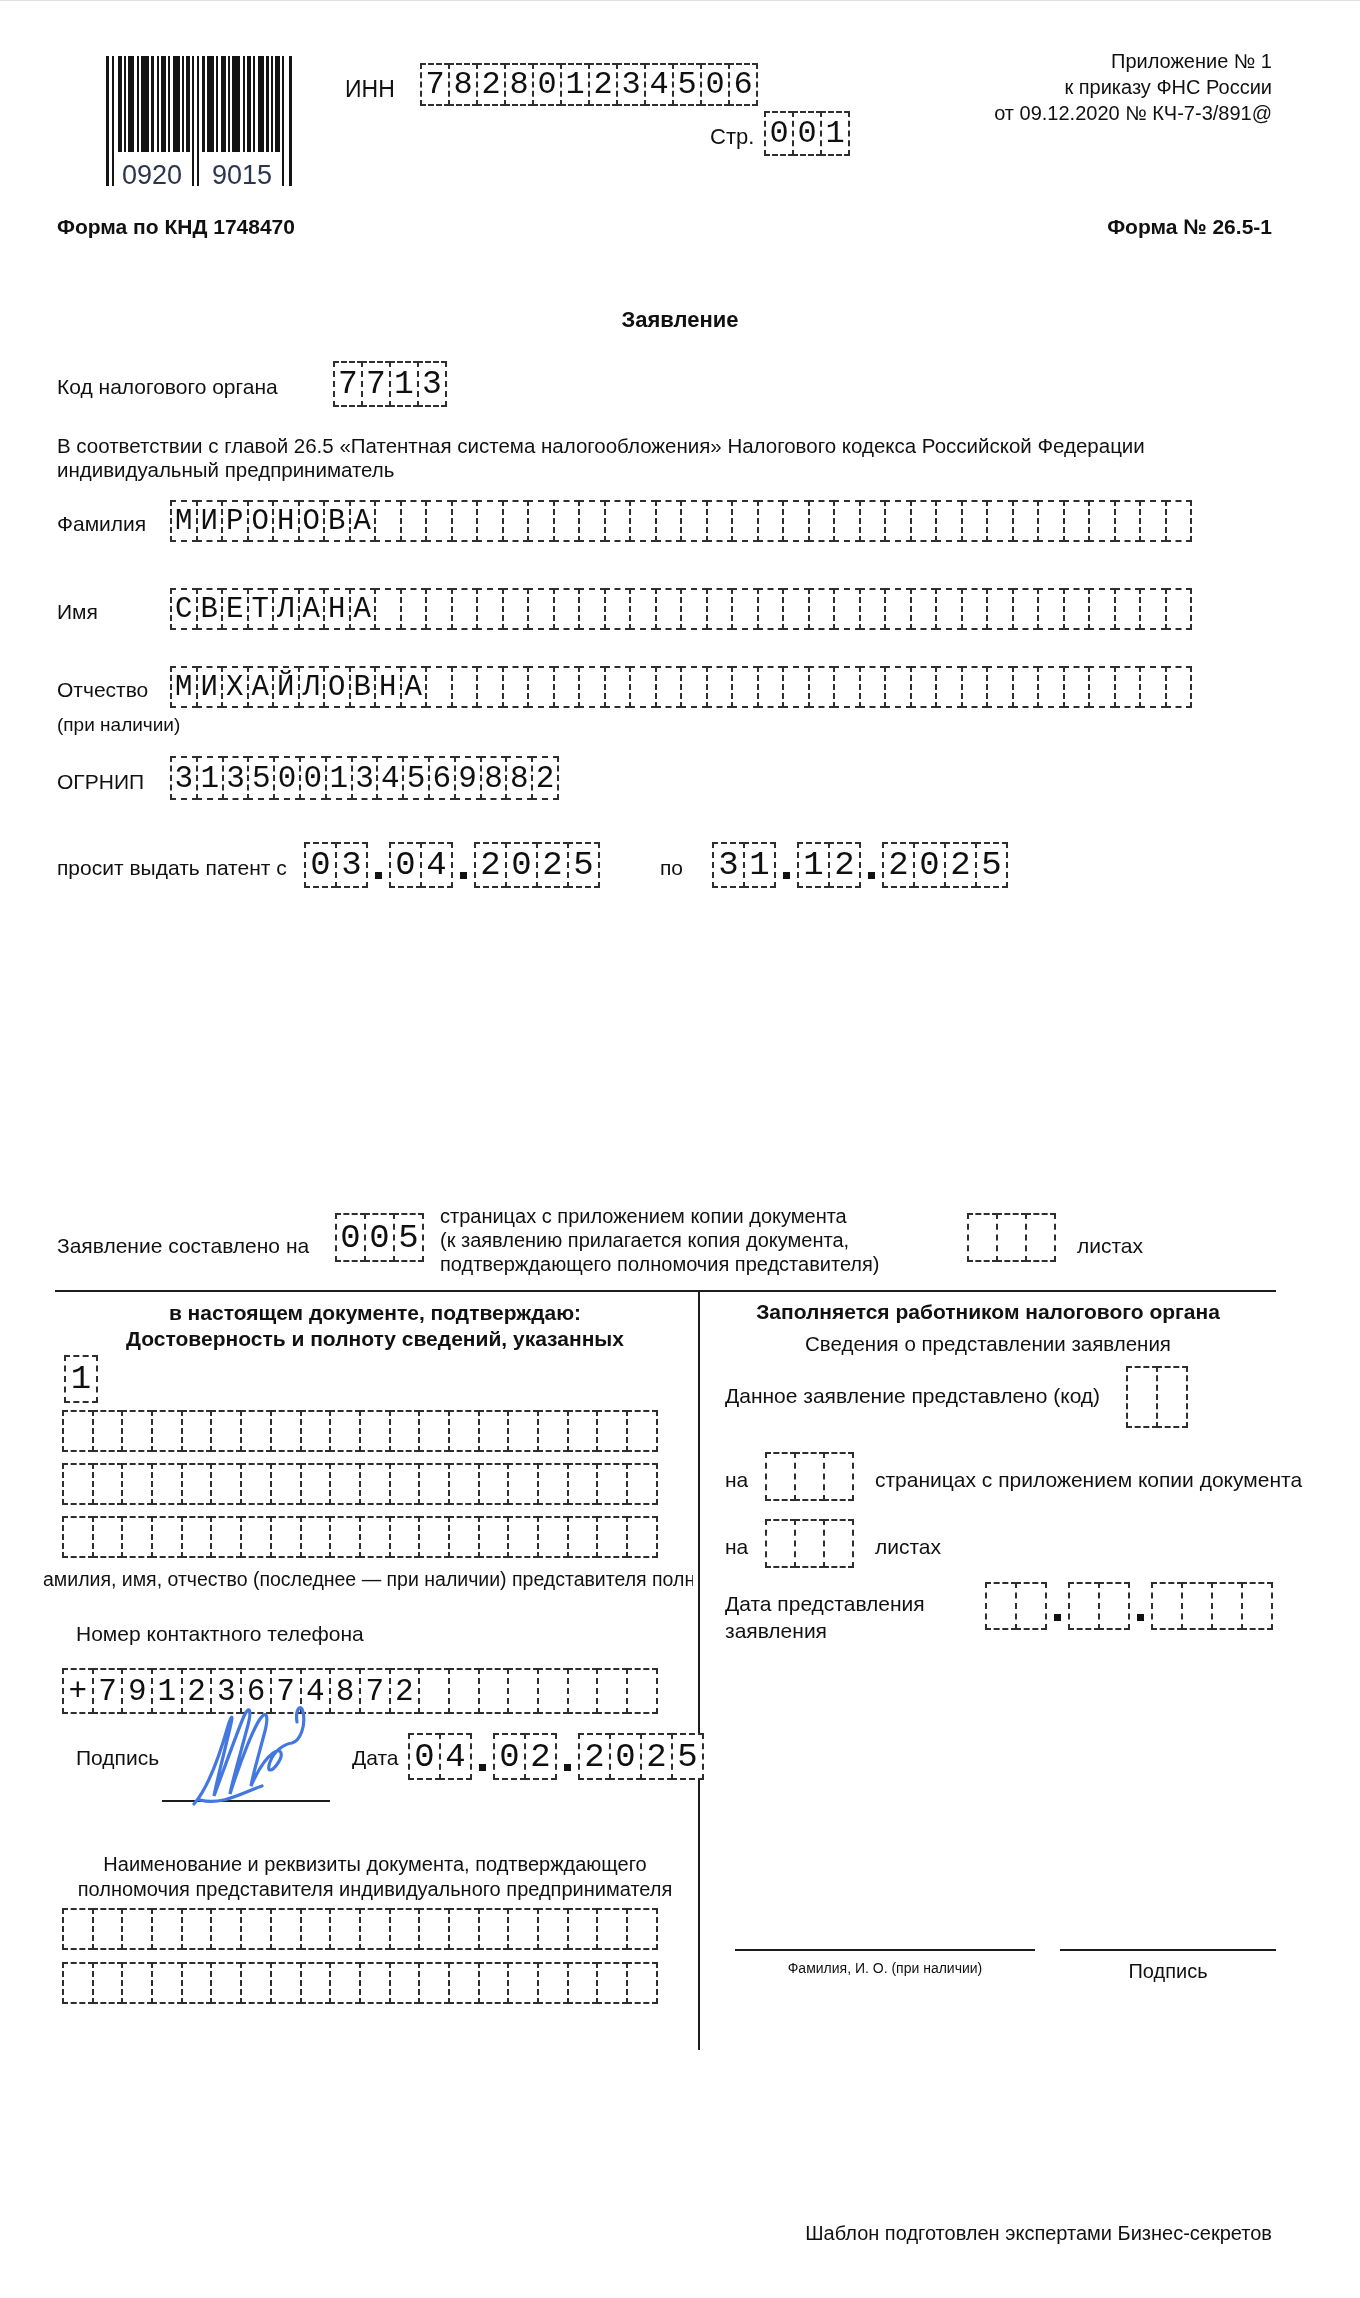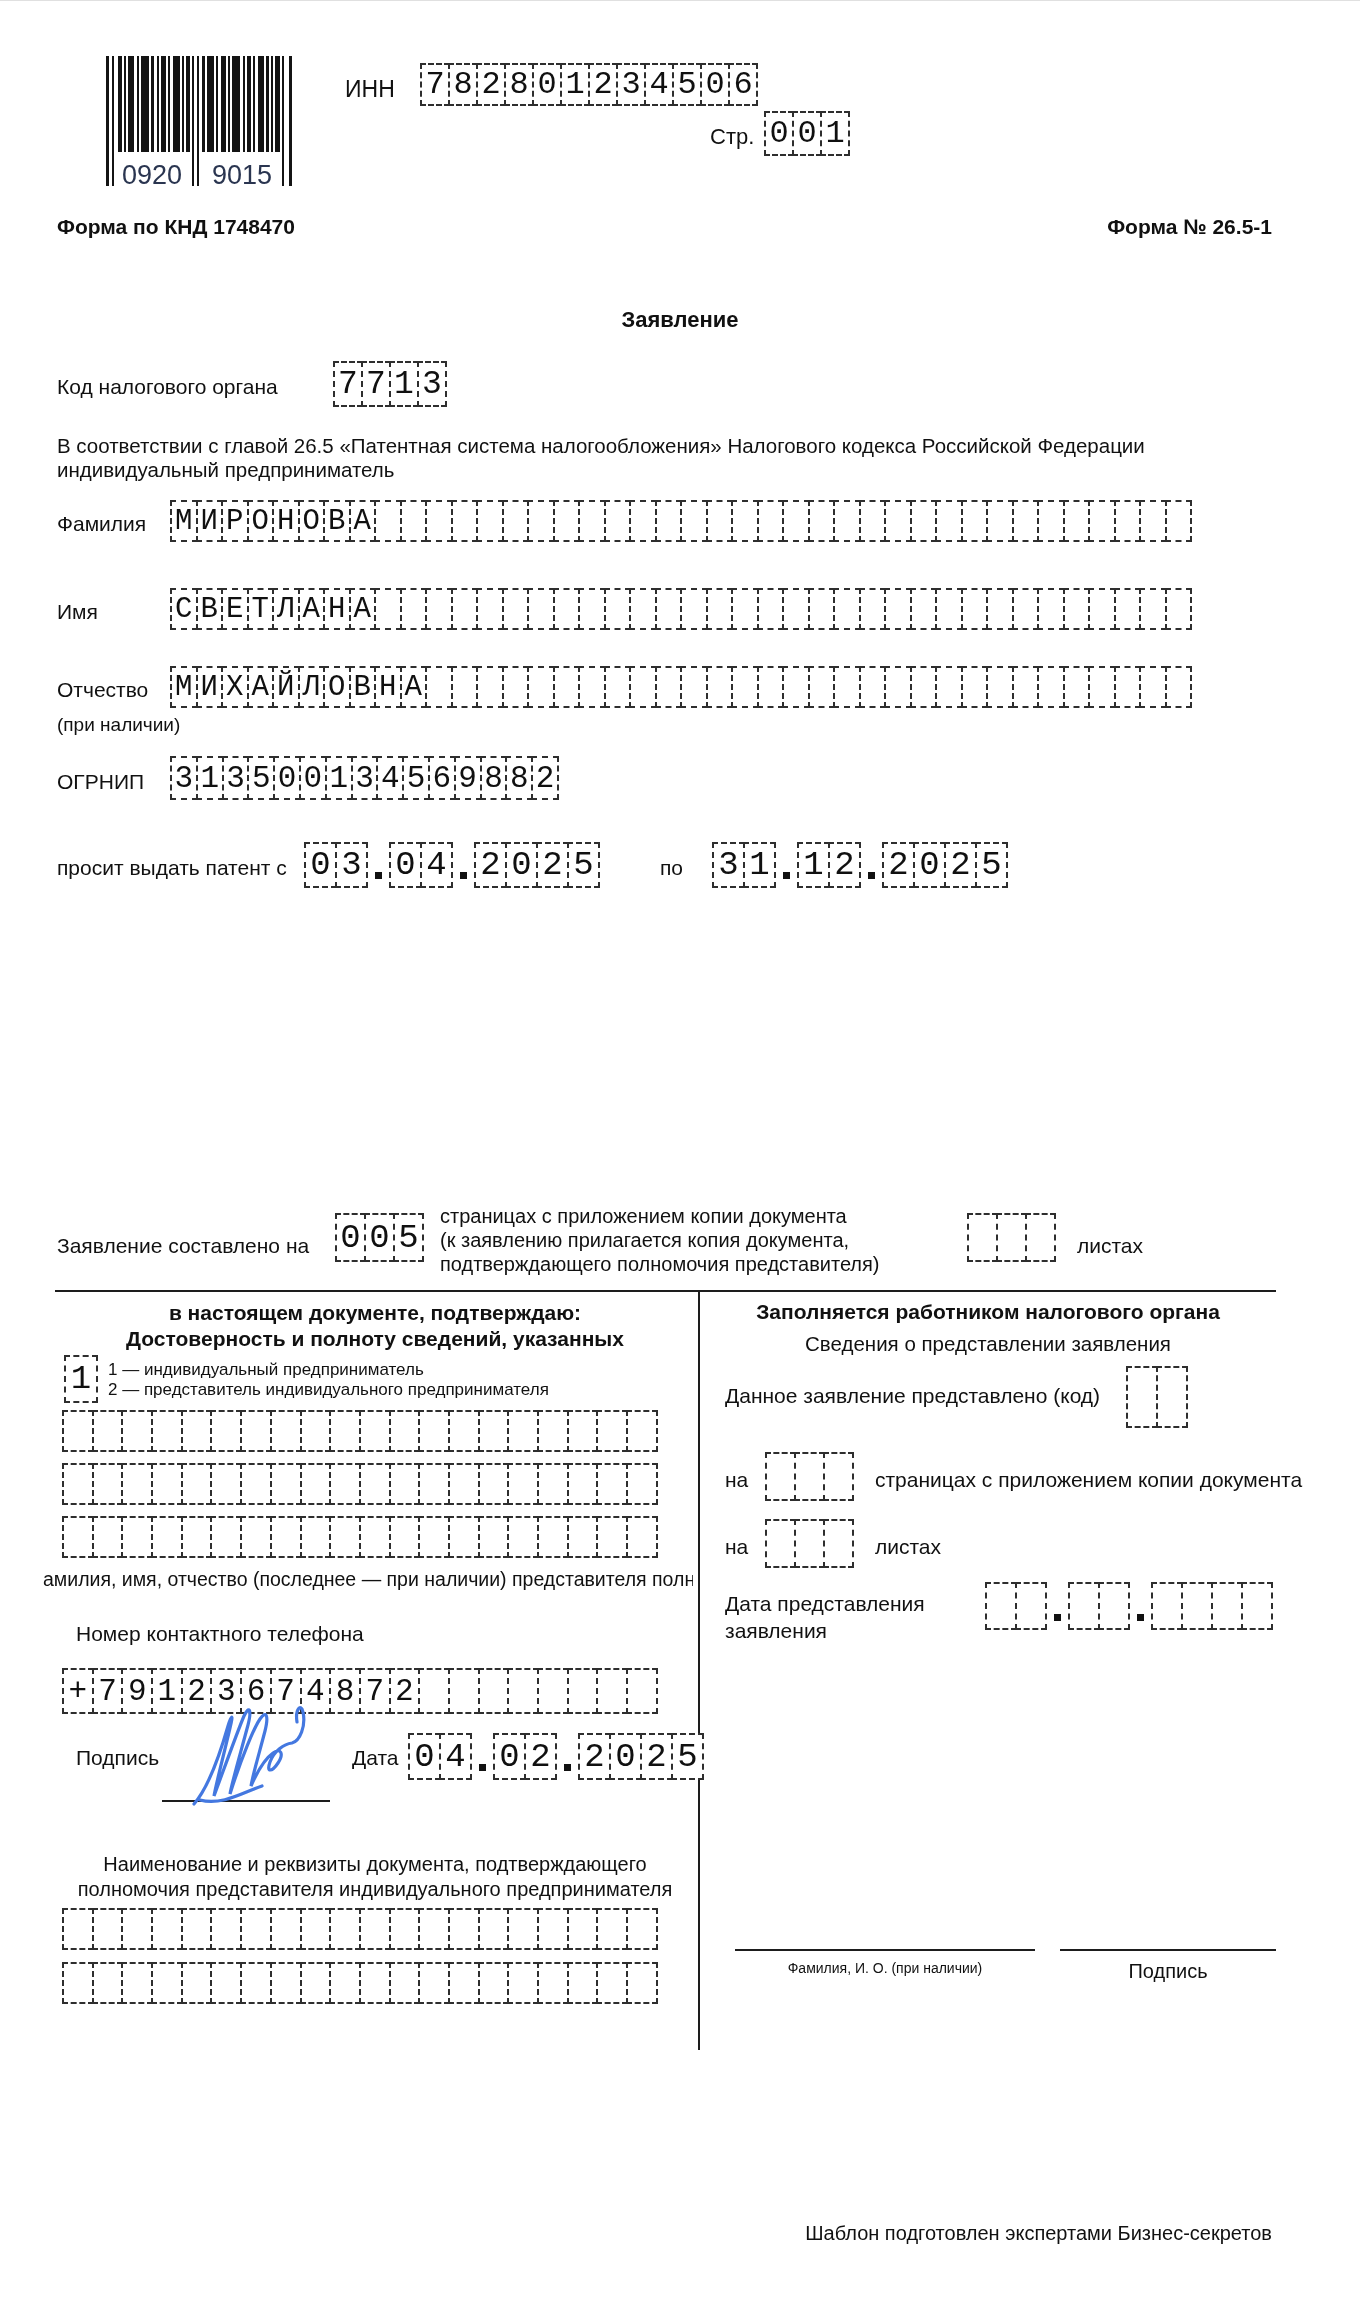--- a/index.html
+++ b/index.html
@@ -90,20 +90,25 @@
       <div class="cell" style="width: 30px; height: 43px; font-size: 32px;">6</div>
     </div>
 
   <div class="abs lbl" style="left:710px;top:124px;font-size:22px;">Стр.</div>
   <div class="abs grid" style="left:764px;top:111px;">
       <div class="cell" style="width: 30px; height: 45px; font-size: 32px;">0</div>
       <div class="cell" style="width: 30px; height: 45px; font-size: 32px;">0</div>
       <div class="cell" style="width: 30px; height: 45px; font-size: 32px;">1</div>
     </div>
 
+  <div class="abs rt" style="right:88px;top:48px;font-size:20px;line-height:26px;">
+    <div>Приложение № 1</div>
+    <div>к приказу ФНС России</div>
+    <div>от 09.12.2020 № КЧ-7-3/891@</div>
+  </div>
 
   <div class="abs lbl bold" style="left:57px;top:215px;">Форма по КНД 1748470</div>
   <div class="abs lbl bold" style="right:88px;top:215px;">Форма № 26.5-1</div>
 
   <div class="abs ctr bold" style="left:0;right:0;top:306px;font-size:22px;line-height:27px;">
     <div>Заявление</div>
   </div>
 
   <div class="abs lbl" style="left:57px;top:375px;">Код налогового органа</div>
   <div class="abs grid" style="left:333px;top:361px;">
@@ -328,24 +333,20 @@
   <div class="abs vline" style="left:698px;top:1290px;height:760px;"></div>
 
   <div class="abs ctr bold" style="left:55px;top:1300px;width:640px;font-size:21px;line-height:26px;">
     <div>в настоящем документе, подтверждаю:</div>
     <div>Достоверность и полноту сведений, указанных</div>
   </div>
 
   <div class="abs grid" style="left:64px;top:1355px;">
       <div class="cell" style="width: 34px; height: 48px; font-size: 34px;">1</div>
     </div>
-  <div class="abs legend" style="left:108px;top:1360px;">
-    <div>1 — индивидуальный предприниматель</div>
-    <div>2 — представитель индивидуального предпринимателя</div>
-  </div>
 
   <div class="abs grid" style="left:62px;top:1410px;">
       <div class="cell" style="width: 31.7px; height: 42px; font-size: 29px;"></div>
       <div class="cell" style="width: 31.7px; height: 42px; font-size: 29px;"></div>
       <div class="cell" style="width: 31.7px; height: 42px; font-size: 29px;"></div>
       <div class="cell" style="width: 31.7px; height: 42px; font-size: 29px;"></div>
       <div class="cell" style="width: 31.7px; height: 42px; font-size: 29px;"></div>
       <div class="cell" style="width: 31.7px; height: 42px; font-size: 29px;"></div>
       <div class="cell" style="width: 31.7px; height: 42px; font-size: 29px;"></div>
       <div class="cell" style="width: 31.7px; height: 42px; font-size: 29px;"></div>

